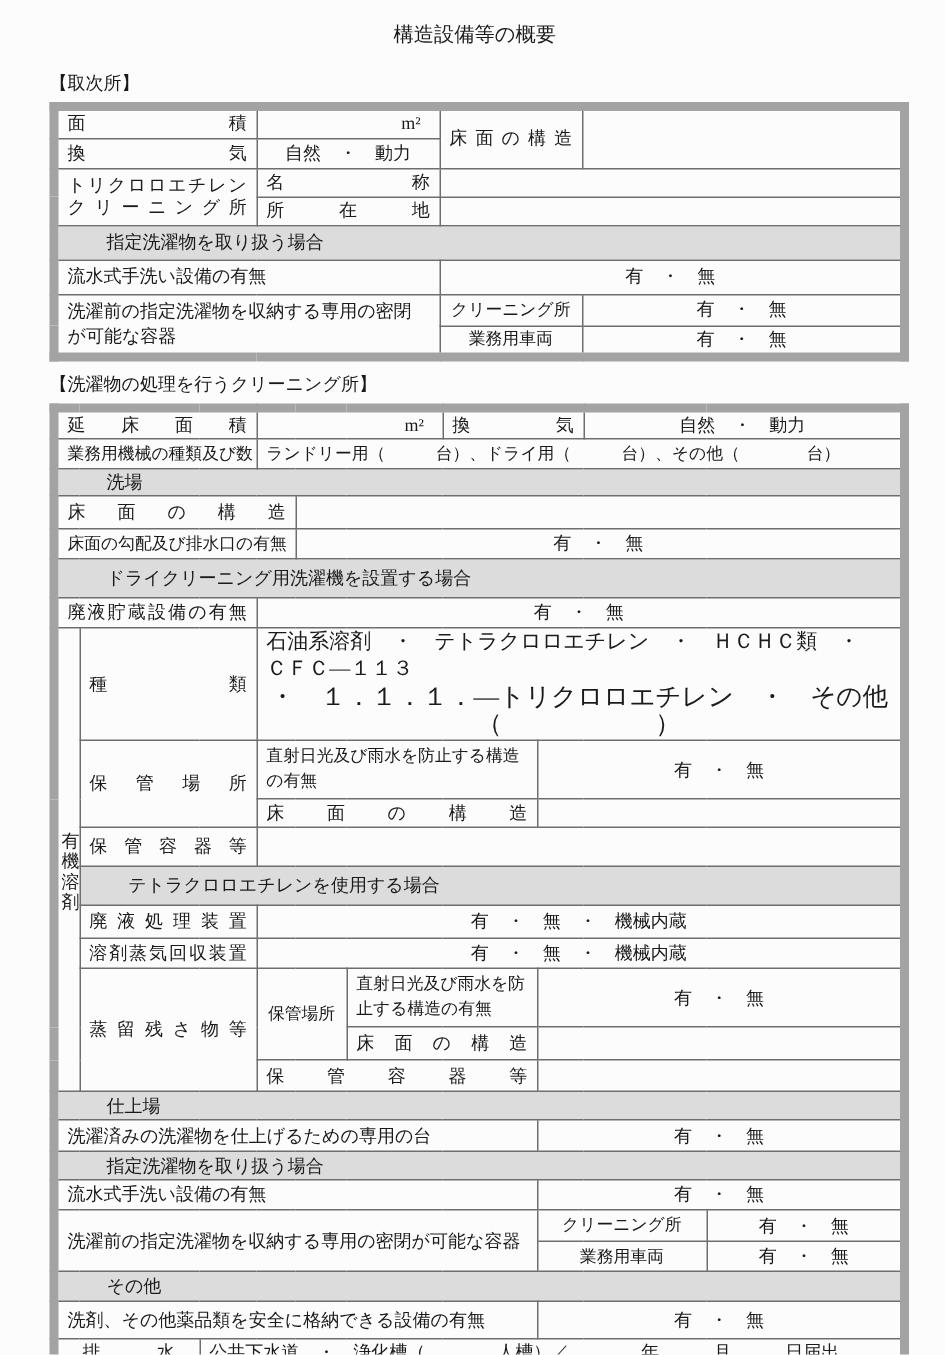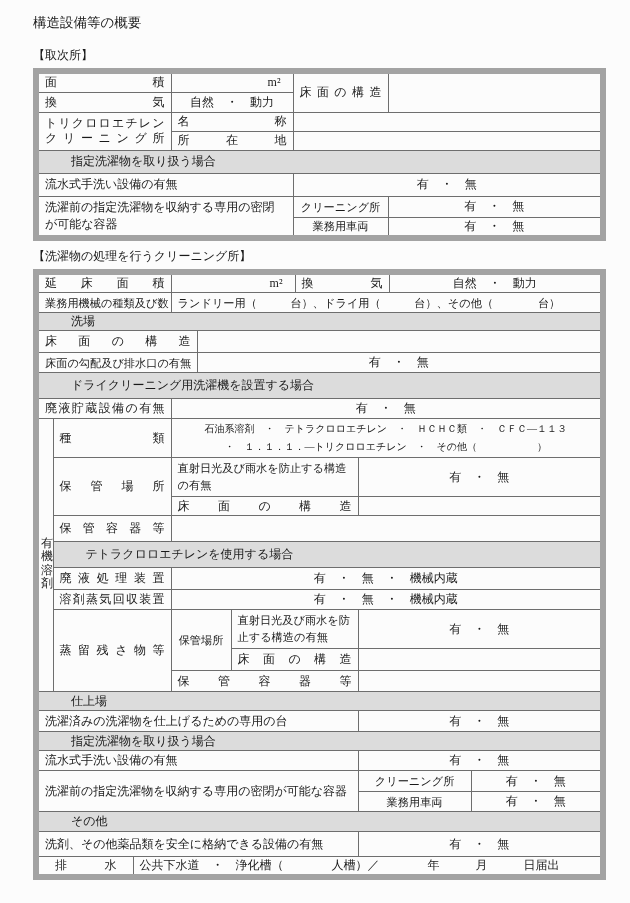--- a/index.html
+++ b/index.html
@@ -2,37 +2,37 @@
 <html><head>
 <meta charset="utf-8">
 <style>
   html,body{margin:0;padding:0;}
   body{
     width:630px;height:903px;overflow:hidden;
     background:#fcfcfc;color:#1a1a1a;
     font-family:"Liberation Serif","DejaVu Serif",serif;
   }
   .page{box-sizing:border-box;width:630px;padding:14px 30px 0 33px;}
-  .doc-title{font-size:13.5px;margin:0 0 15px 0;font-weight:normal;}
+  .doc-title{text-align:center;font-size:13.5px;margin:0 0 15px 0;font-weight:normal;}
   .sec-head{font-size:12px;margin:0 0 4px 0;font-weight:normal;}
   .sec-head.second{margin-top:7px;}
   table{border-collapse:collapse;table-layout:fixed;width:567px;border:6px solid #a3a3a3;}
   td{
     border:1px solid #6e6e6e;
     font-size:12px;line-height:1.25;
     padding:1px 6px;vertical-align:middle;overflow:hidden;
   }
   .jst{text-align:justify;text-align-last:justify;}
   .ctr{text-align:center;}
   .rt{text-align:right;padding-right:12px;}
   .gz{background:#dcdcdc;padding-left:32px;}
   .small{font-size:11.2px;}
   .nw{white-space:nowrap;}
-  .opt1{font-size:10px;line-height:18px;text-align:center;}
-  .opt2{font-size:10px;line-height:18px;text-align:center;}
+  .opt1{font-size:14px;line-height:18px;text-align:left;}
+  .opt2{font-size:17px;line-height:18px;text-align:center;}
   .wrap2{line-height:17px;padding-top:2px;padding-bottom:2px;}
   .vcell{padding:0;text-align:center;}
   .vtext{
     display:inline-block;writing-mode:vertical-rl;text-orientation:upright;
     letter-spacing:13px;font-size:12px;line-height:15px;
   }
   .r17{height:17px}.r18{height:26px}.r19{height:19px}.r20{height:20px}
   .r21{height:21px}.r22{height:22px}.r23{height:23px}.r25{height:25px}
   .r35{height:35px}.r39{height:39px}
 </style>

